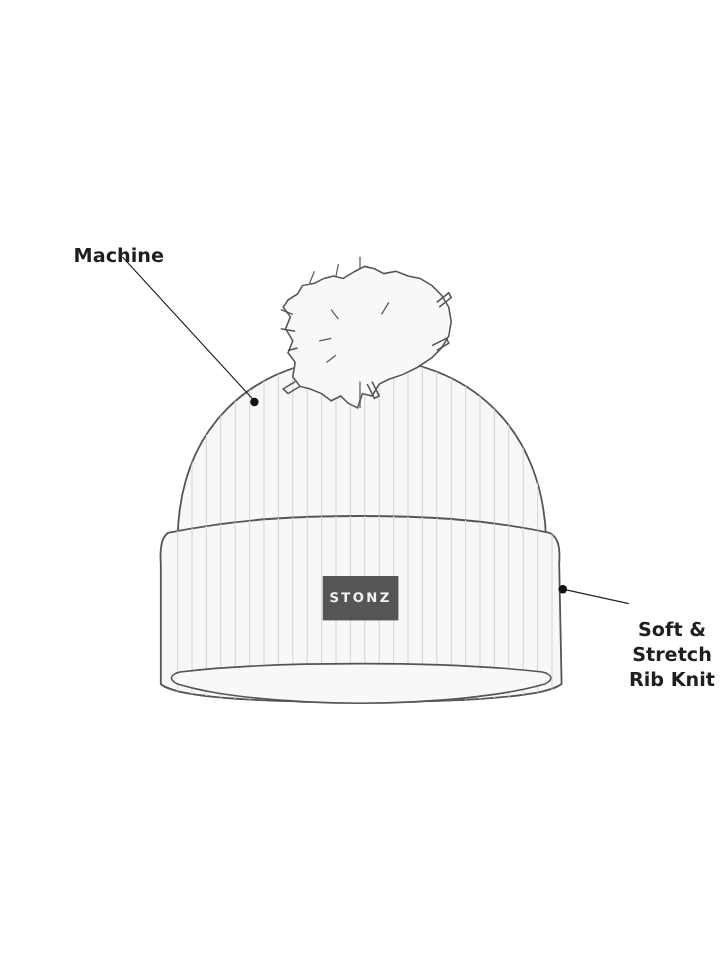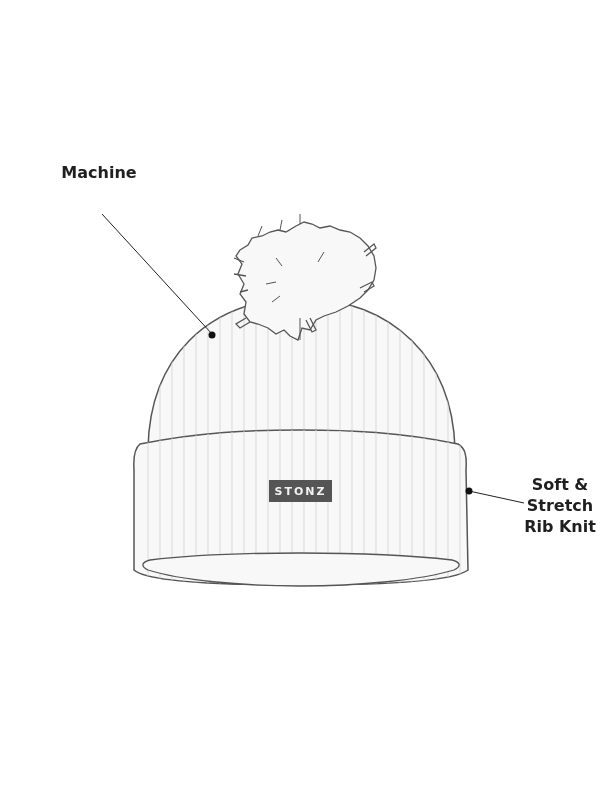--- a/index.html
+++ b/index.html
@@ -6,28 +6,29 @@
   .canvas { position: relative; width: 600px; height: 800px; overflow: hidden; background: #ffffff; }
   .label {
     position: absolute;
     font-family: "DejaVu Sans", sans-serif;
     font-weight: bold;
     font-size: 16px;
     line-height: 21px;
     color: #1f1f1f;
     text-align: center;
     white-space: nowrap;
+    margin-top: 40px;
   }
   .label .line { display: block; }
   #label-left { left: 40px; top: 162px; width: 118px; }
   #label-right { left: 500px; top: 474px; width: 120px; }
   svg.art { position: absolute; left: 0; top: 0; }
   .badge {
     position: absolute;
-    left: 269px; top: 480px; width: 63px; height: 22px;
+    left: 269px; top: 480px; width: 63px; height: 37px;
     background: #555555;
     display: flex; align-items: center; justify-content: center;
   }
   .badge span {
     font-family: "DejaVu Sans", sans-serif;
     font-weight: bold;
     font-size: 11px;
     letter-spacing: 2px;
     color: #f2f2f2;
   }

